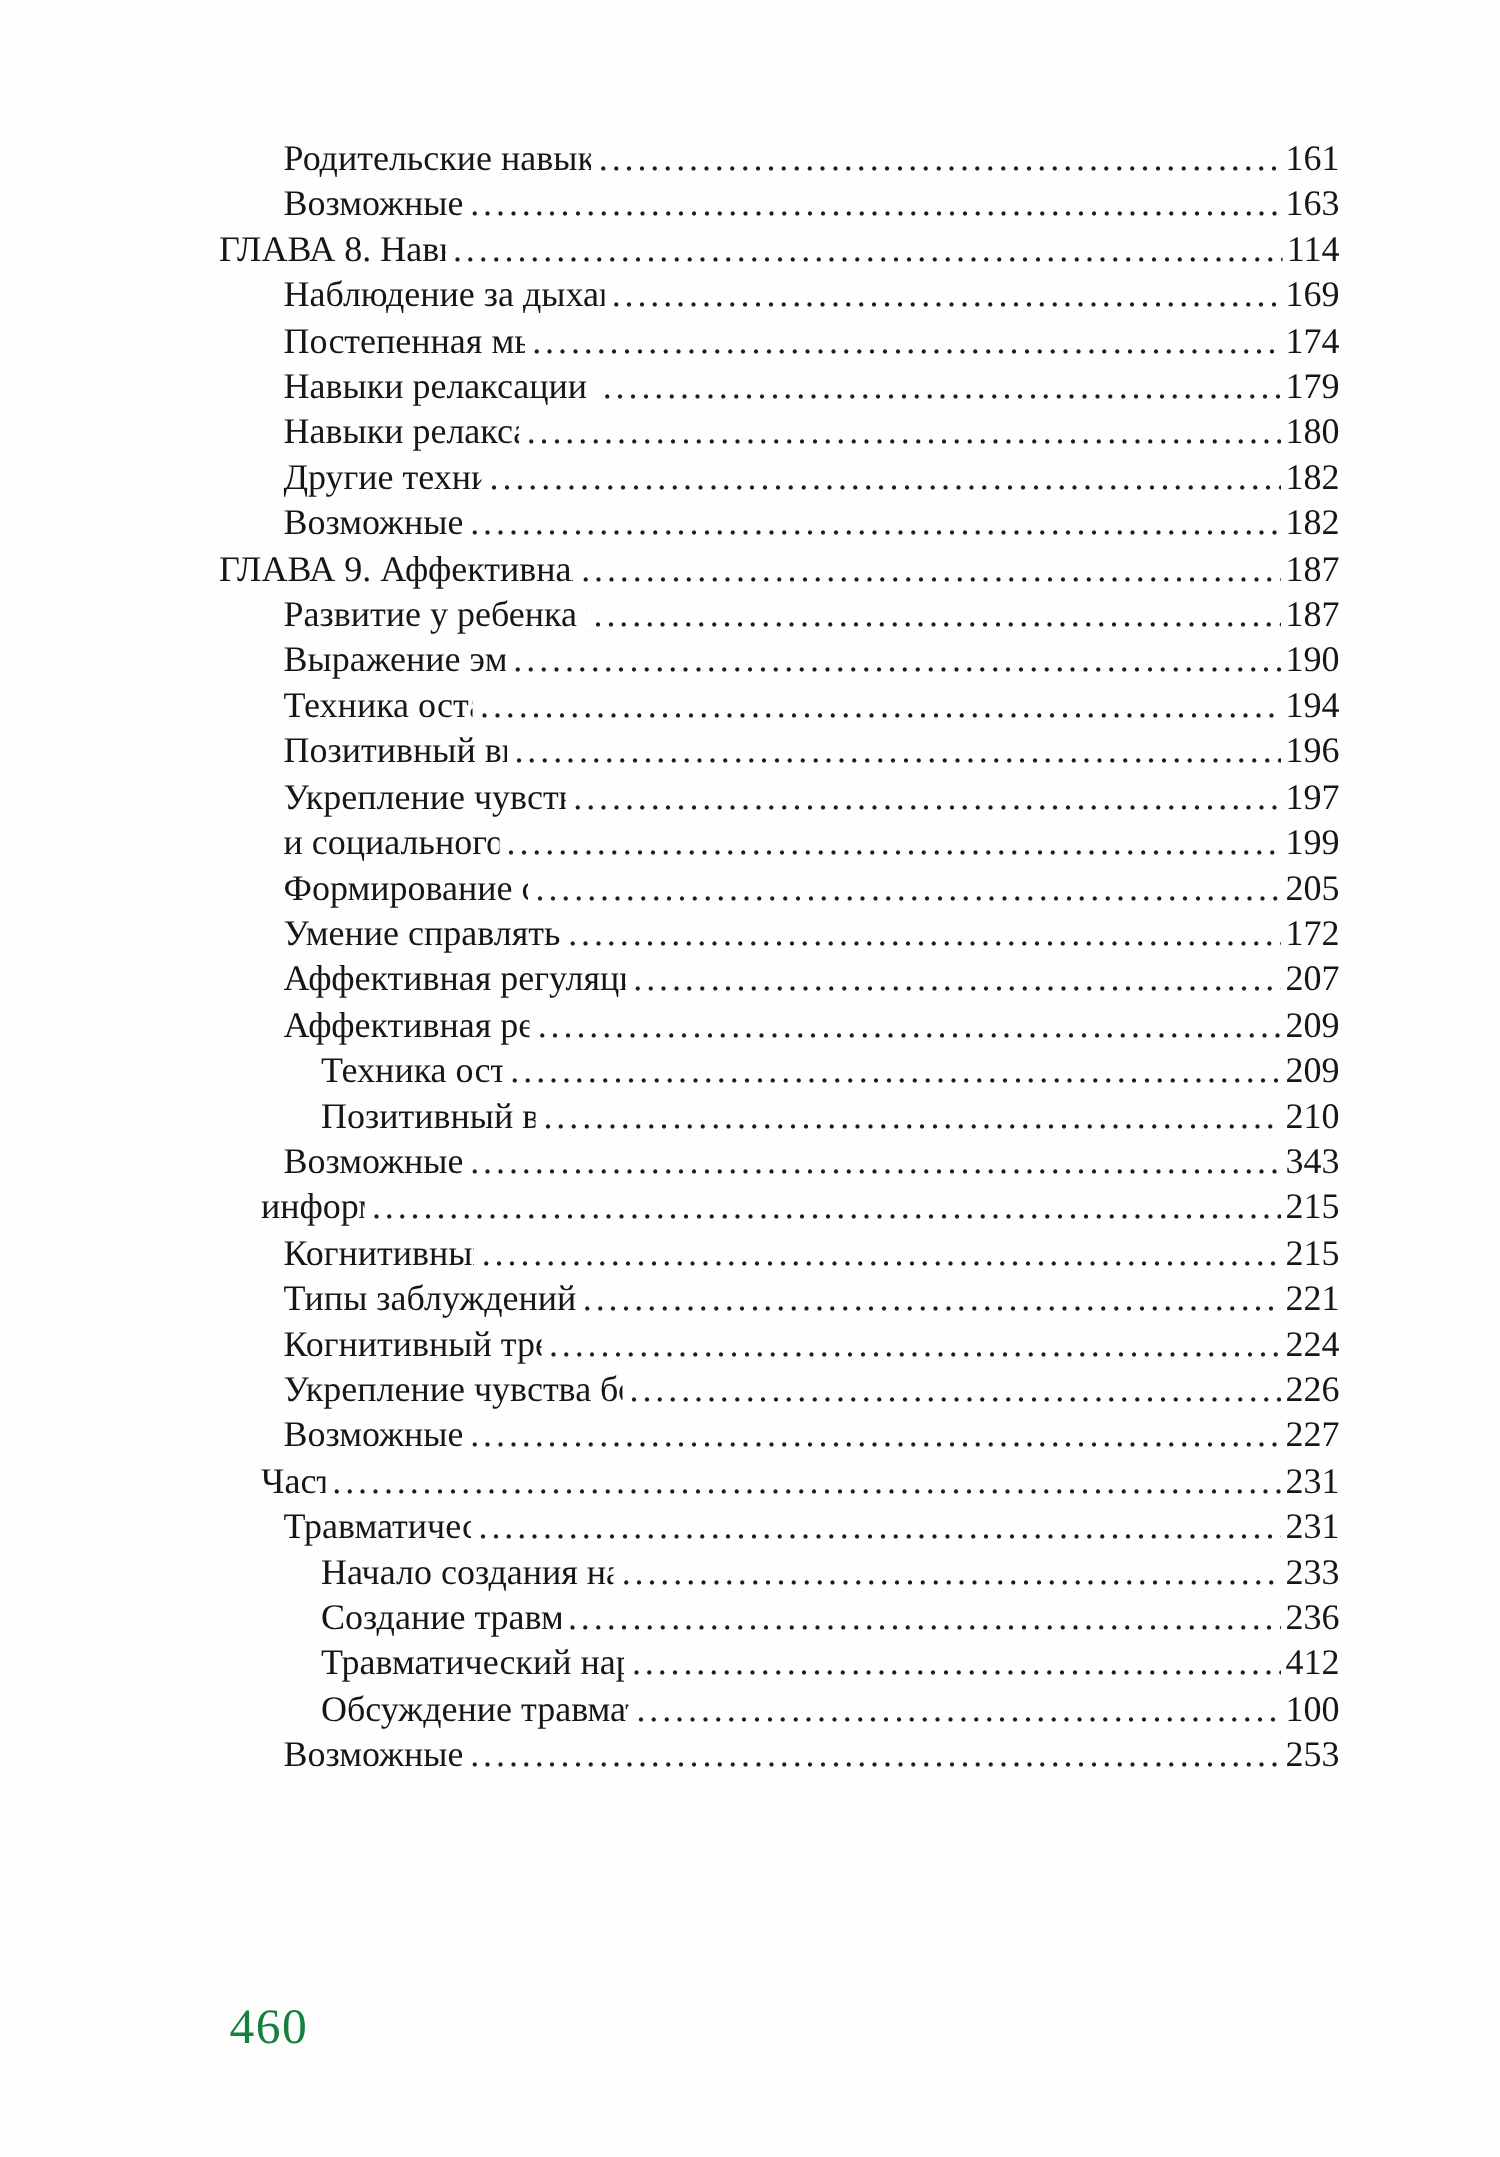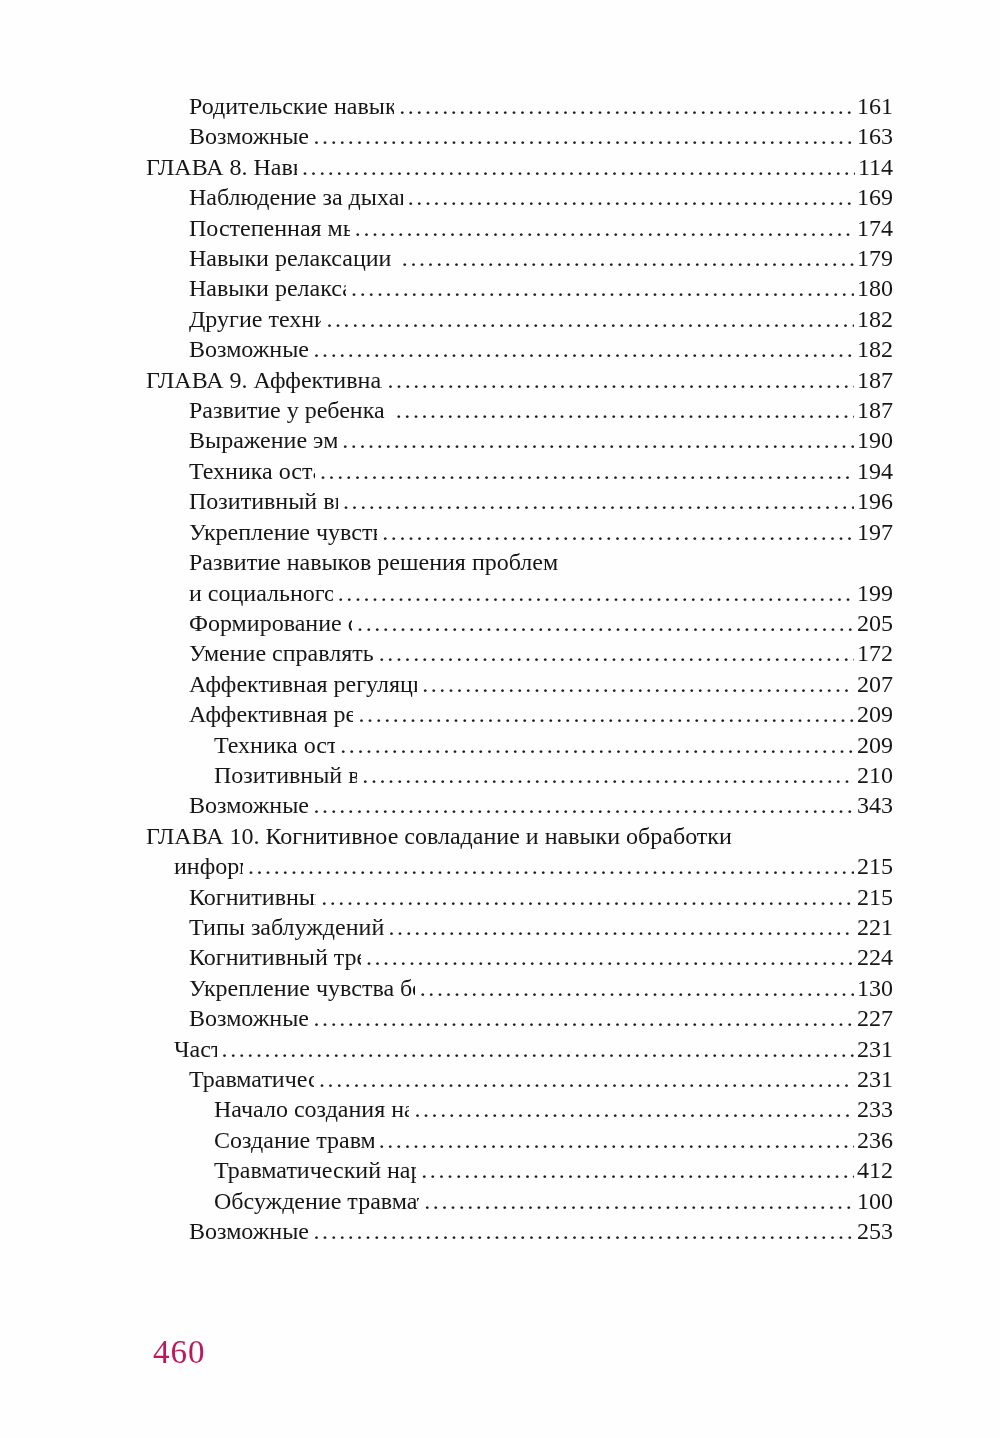--- a/index.html
+++ b/index.html
@@ -53,21 +53,21 @@
   .pagenum {
     flex: 0 0 auto;
     text-align: left;
   }
   .folio {
     position: absolute;
     left: 153px;
     top: 1334px;
     font-size: 33px;
     line-height: 36px;
-    color: #be185d;
+    color: #15803d;
     letter-spacing: 1px;
   }
 </style>
 </head>
 <body>
 
 <div class="page">
   <div class="toc" id="toc">
       <div class="toc-row lvl-sub">
         <span class="entry-label">Родительские навыки при воспитании подростков</span>
@@ -138,23 +138,20 @@
         <span class="entry-label">Позитивный внутренний диалог</span>
         <span class="leader"></span>
         <span class="pagenum">196</span>
       </div>
       <div class="toc-row lvl-sub">
         <span class="entry-label">Укрепление чувства безопасности у ребенка</span>
         <span class="leader"></span>
         <span class="pagenum">197</span>
       </div>
       <div class="toc-row lvl-sub">
-        <span class="entry-label">Развитие навыков решения проблем</span>
-      </div>
-      <div class="toc-row lvl-sub">
         <span class="entry-label">и социального взаимодействия</span>
         <span class="leader"></span>
         <span class="pagenum">199</span>
       </div>
       <div class="toc-row lvl-sub">
         <span class="entry-label">Формирование социальных навыков</span>
         <span class="leader"></span>
         <span class="pagenum">205</span>
       </div>
       <div class="toc-row lvl-sub">
@@ -179,23 +176,20 @@
       </div>
       <div class="toc-row lvl-subsub">
         <span class="entry-label">Позитивный внутренний диалог</span>
         <span class="leader"></span>
         <span class="pagenum">210</span>
       </div>
       <div class="toc-row lvl-sub">
         <span class="entry-label">Возможные затруднения</span>
         <span class="leader"></span>
         <span class="pagenum">343</span>
-      </div>
-      <div class="toc-row lvl-chapter">
-        <span class="entry-label">ГЛАВА 10. Когнитивное совладание и навыки обработки</span>
       </div>
       <div class="toc-row lvl-chapter-cont">
         <span class="entry-label">информации</span>
         <span class="leader"></span>
         <span class="pagenum">215</span>
       </div>
       <div class="toc-row lvl-sub">
         <span class="entry-label">Когнитивный треугольник</span>
         <span class="leader"></span>
         <span class="pagenum">215</span>
@@ -206,21 +200,21 @@
         <span class="pagenum">221</span>
       </div>
       <div class="toc-row lvl-sub">
         <span class="entry-label">Когнитивный треугольник у родителей</span>
         <span class="leader"></span>
         <span class="pagenum">224</span>
       </div>
       <div class="toc-row lvl-sub">
         <span class="entry-label">Укрепление чувства безопасности у выжившего родителя</span>
         <span class="leader"></span>
-        <span class="pagenum">130</span>
+        <span class="pagenum">226</span>
       </div>
       <div class="toc-row lvl-sub">
         <span class="entry-label">Возможные затруднения</span>
         <span class="leader"></span>
         <span class="pagenum">227</span>
       </div>
       <div class="toc-row lvl-chapter-cont">
         <span class="entry-label">Часть 1</span>
         <span class="leader"></span>
         <span class="pagenum">231</span>

